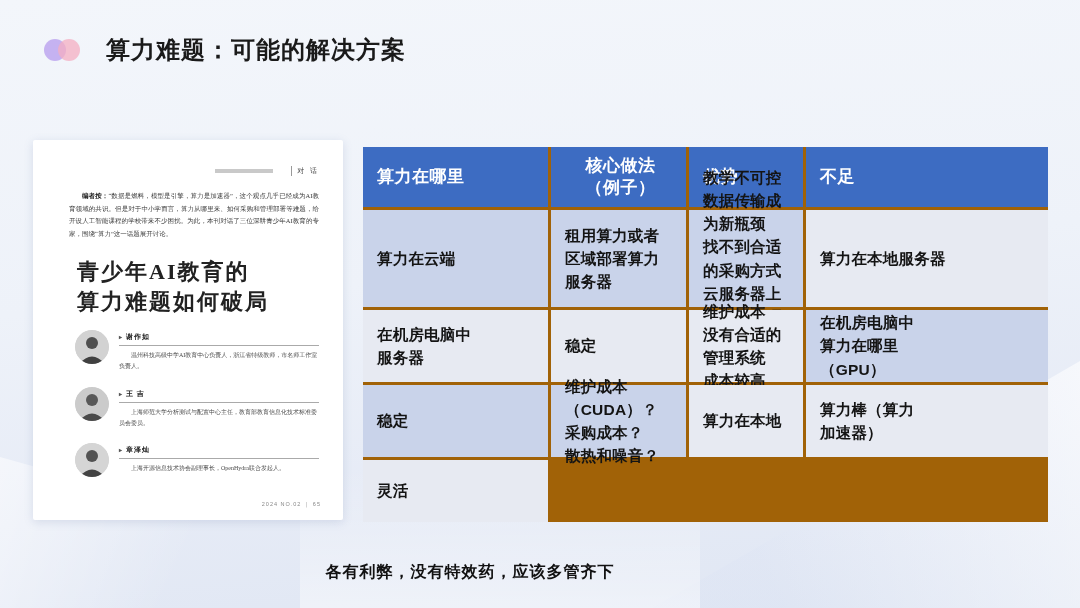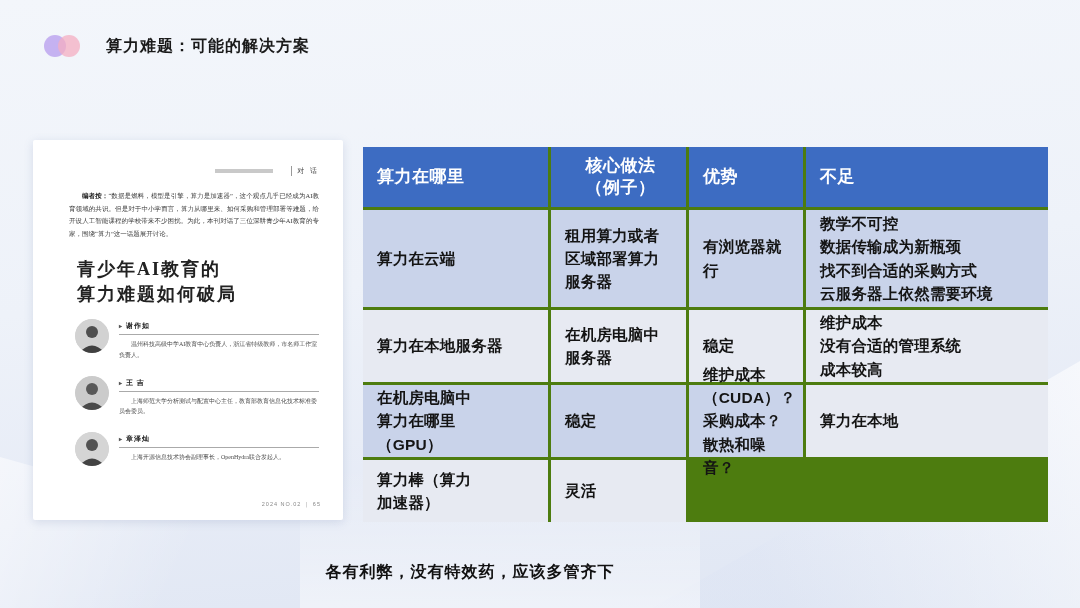--- a/index.html
+++ b/index.html
@@ -25,21 +25,21 @@
     left:300px; bottom:0; width:400px; height:140px;
     background:linear-gradient(180deg, rgba(255,255,255,0) 0%, rgba(255,255,255,0.45) 100%);
   }
 
   
   .title-row { position:absolute; left:44px; top:34px; display:flex; align-items:center; }
   .dots { position:relative; width:40px; height:24px; margin-right:22px; }
   .dot { position:absolute; width:22px; height:22px; border-radius:50%; top:1px; }
   .dot.purple { left:0; background:#BDA6EF; opacity:.85; }
   .dot.pink   { left:14px; background:#F4ADC2; opacity:.75; }
-  .slide-title { font-size:16px; font-weight:bold; color:#1a1a1a; letter-spacing:1px; }
+  .slide-title { font-size:24px; font-weight:bold; color:#1a1a1a; letter-spacing:1px; }
 
   
   .magazine {
     position:absolute; left:33px; top:140px; width:310px; height:380px;
     background:#fff; border-radius:2px;
     box-shadow:0 2px 10px rgba(90,110,160,0.18);
     padding:26px 24px 18px 36px;
     overflow:hidden;
   }
   .mag-head { display:flex; justify-content:flex-end; align-items:center; gap:18px; }
@@ -47,21 +47,21 @@
   .mag-column { font-size:7px; color:#444; letter-spacing:2px; border-left:1px solid #999; padding-left:5px; font-family:"Liberation Serif", serif; }
   .mag-intro {
     margin-top:14px; font-size:6.5px; line-height:1.95; color:#3a3a3a;
     text-align:justify; text-indent:2em; filter:blur(0.3px);
     font-family:"Liberation Serif", serif;
   }
   .mag-intro b { color:#1a1a1a; }
   .mag-title {
     margin-top:16px; margin-left:8px;
     font-family:"Liberation Serif", serif;
-    font-size:18px; font-weight:bold; color:#222;
+    font-size:22px; font-weight:bold; color:#222;
     line-height:1.4; letter-spacing:2px; white-space:pre-line;
   }
   .authors { margin-top:12px; margin-left:6px; display:flex; flex-direction:column; gap:15px; }
   .author { display:flex; gap:10px; }
   .author-photo {
     width:34px; height:34px; border-radius:50%; overflow:hidden; flex:0 0 34px;
     background:#dcdcdc; filter:grayscale(1) contrast(.95);
   }
   .author-photo svg { display:block; }
   .author-info { flex:1; padding-top:2px; }
@@ -80,21 +80,21 @@
     font-size:5.5px; color:#888; letter-spacing:1px; filter:blur(0.3px);
   }
 
   
   .ctable {
     position:absolute; left:363px; top:147px; width:685px;
     display:grid;
     grid-template-columns:185px 135px 114px 1fr;
     grid-template-rows:60px 97px 72px 72px 62px;
     gap:3px;
-    background:#4d7c0f;
+    background:#a16207;
   }
   .cell { display:flex; align-items:center; padding:8px 12px 8px 14px; }
   .cell-h {
     background:#3D6CC2; color:#fff; font-weight:bold; font-size:17px;
     letter-spacing:.5px; white-space:pre-line; line-height:1.3;
   }
   .cell-h.center { justify-content:center; text-align:right; padding-left:16px; }
   .cell-b {
     font-size:15.5px; font-weight:600; color:#141414;
     line-height:1.5; white-space:pre-line; letter-spacing:.2px;
@@ -184,22 +184,20 @@
   <div class="cell cell-h">算力在哪里</div>
   <div class="cell cell-h center">核心做法
 （例子）</div>
   <div class="cell cell-h">优势</div>
   <div class="cell cell-h">不足</div>
 
   <div class="cell cell-b row-odd">算力在云端</div>
   <div class="cell cell-b row-odd">租用算力或者
 区域部署算力
 服务器</div>
-  <div class="cell cell-b row-odd">有浏览器就
-行</div>
   <div class="cell cell-b row-odd">教学不可控
 数据传输成为新瓶颈
 找不到合适的采购方式
 云服务器上依然需要环境</div>
 
   <div class="cell cell-b row-even">算力在本地服务器</div>
   <div class="cell cell-b row-even">在机房电脑中
 服务器</div>
   <div class="cell cell-b row-even">稳定</div>
   <div class="cell cell-b row-even">维护成本

